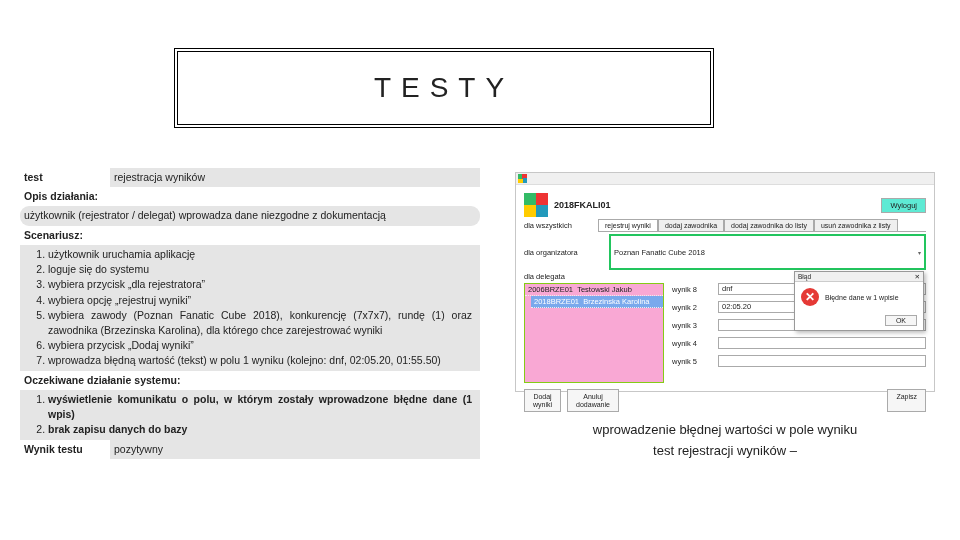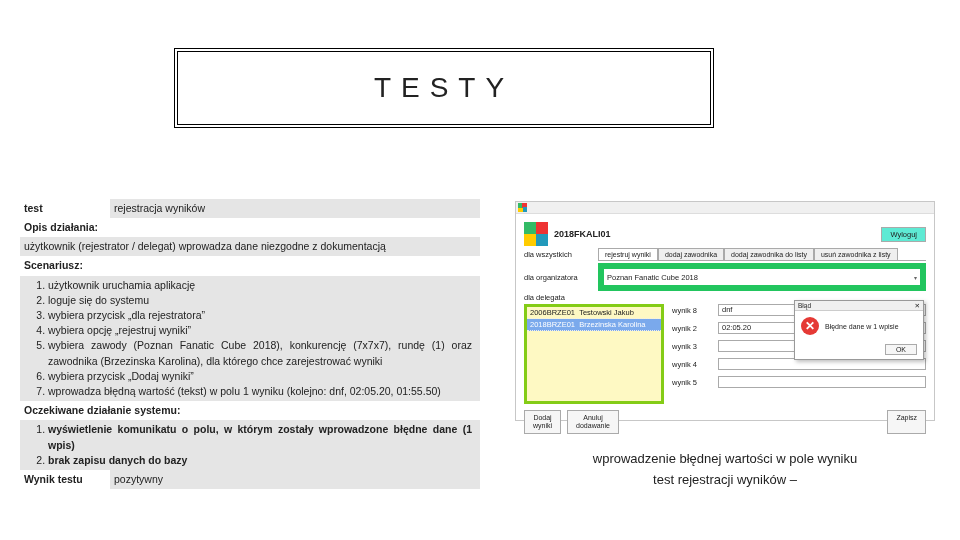--- a/index.html
+++ b/index.html
@@ -1,50 +1,50 @@
 <!DOCTYPE html>
 <html><head>
 <meta charset="utf-8">
 <style>
   * { box-sizing: border-box; margin: 0; padding: 0; }
   body { width: 960px; height: 540px; background: #fff; font-family: Arial, sans-serif; color: #222; position: relative; }
   .title-box { position: absolute; top: 48px; left: 174px; width: 540px; height: 80px; border: 4px double #000; display: flex; align-items: center; justify-content: center; }
   .title-box h1 { font-size: 28px; letter-spacing: 10px; font-weight: 400; }
-  .content { position: absolute; top: 168px; left: 20px; right: 20px; bottom: 20px; display: flex; gap: 30px; align-items: center; }
+  .content { position: absolute; top: 168px; left: 20px; right: 20px; bottom: 20px; display: flex; gap: 30px; }
   .left-col { width: 460px; font-size: 10.5px; line-height: 1.45; }
   .right-col { flex: 1; display: flex; flex-direction: column; align-items: center; }
   .tbl { width: 100%; border-collapse: collapse; }
   .tbl td { padding: 2px 4px; vertical-align: top; }
   .row-header > td:first-child { width: 90px; }
   .beige { background: #e5e5e5; }
   .section-row td { font-weight: 700; }
   ol.steps { padding-left: 24px; }
   ol.steps li { margin: 0; padding: 0 4px 0 0; text-align: justify; }
   ol.steps li::marker { font-weight: 400; }
-  .just { text-align: justify; }
+  .just { text-align: justify; border-radius: 9px; }
   .bold { font-weight: 700; }
   .app-shot { width: 420px; height: 220px; border: 1px solid #c7c7c7; background: #fff; position: relative; font-size: 7.5px; margin-top: 4px; }
   .app-top { height: 12px; background: #f0f0f0; border-bottom: 1px solid #ddd; position: relative; }
   .app-icon { position: absolute; left: 2px; top: 1px; width: 9px; height: 9px; background: conic-gradient(#e33 0 25%, #29b 0 50%, #fc0 0 75%, #3b6 0 100%); }
   .app-body { padding: 8px; display: flex; flex-direction: column; gap: 2px; height: calc(100% - 12px); }
   .app-header { display: flex; align-items: center; gap: 6px; }
   .app-logo { width: 24px; height: 24px; background: conic-gradient(#e33 0 25%, #29b 0 50%, #fc0 0 75%, #3b6 0 100%); }
   .app-title-txt { font-weight: 700; font-size: 9px; flex: 1; }
   .btn-logout { padding: 2px 8px; border: 1px solid #aaa; background: #5eead4; }
   .tabs { border-bottom: 1px solid #aaa; display: flex; gap: 0; }
   .tab { padding: 2px 6px; border: 1px solid #aaa; border-bottom: none; background: #efefef; font-size: 7px; }
   .tab.active { background: #fff; }
   .field-row { display: flex; align-items: center; gap: 4px; }
   .field-row .lbl { width: 70px; }
-  .field-row .sel { flex: 1; border: 6px solid #22c55e; height: 12px; padding: 8px 3px; display: flex; align-items: center; justify-content: space-between; }
+  .field-row .sel { flex: 1; border: 2px solid #22c55e; height: 12px; padding: 16px 3px; display: flex; align-items: center; justify-content: space-between; margin-left: 11px; }
   .chev { font-size: 6px; color: #666; }
   .mid { display: flex; gap: 8px; flex: 1; }
-  .listbox { width: 140px; border: 3px solid #84cc16; background: #fef9c3; height: 100px; }
+  .listbox { width: 140px; border: 1px solid #84cc16; background: #f9a8d4; height: 100px; }
   .listbox .li { padding: 1px 3px; border-bottom: 1px dotted #eee; }
-  .listbox .li.sel { background: #7aa9ec; color: #fff; }
+  .listbox .li.sel { background: #7aa9ec; color: #fff; margin-left: 6px; }
   .wyns { flex: 1; display: flex; flex-direction: column; gap: 6px; }
   .wyn-row { display: flex; align-items: center; gap: 6px; }
   .wyn-row .wl { width: 40px; }
   .wyn-row .wi { flex: 1; border: 1px solid #aaa; height: 12px; padding: 0 3px; }
   .bot-btns { display: flex; gap: 6px; margin-top: 4px; }
   .app-btn { padding: 3px 8px; border: 1px solid #aaa; background: #f6f6f6; font-size: 7px; text-align: center; line-height: 1.1; }
   .dlg { position: absolute; right: 10px; bottom: 60px; width: 130px; height: 60px; background: #fff; border: 1px solid #999; box-shadow: 2px 2px 4px rgba(0,0,0,.25); }
   .dlg-top { height: 10px; background: #f0f0f0; border-bottom: 1px solid #ccc; font-size: 6.5px; padding: 0 3px; display:flex; justify-content:space-between; align-items:center;}
   .dlg-body { display: flex; align-items: center; gap: 6px; padding: 6px; }
   .err-ico { width: 18px; height: 18px; border-radius: 50%; background: #e53935; color: #fff; display: flex; align-items: center; justify-content: center; font-weight: 700; font-size: 12px; }

